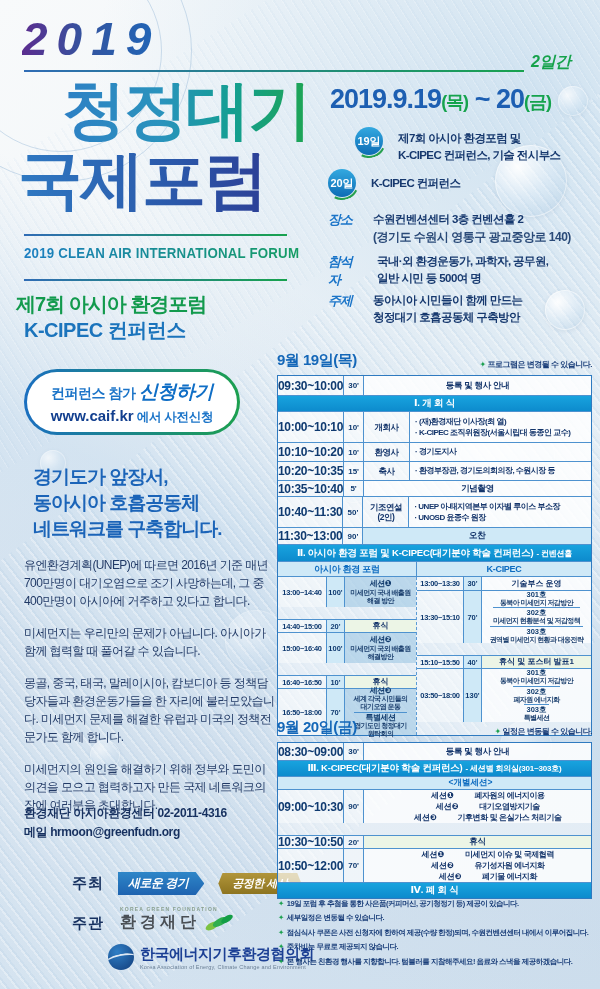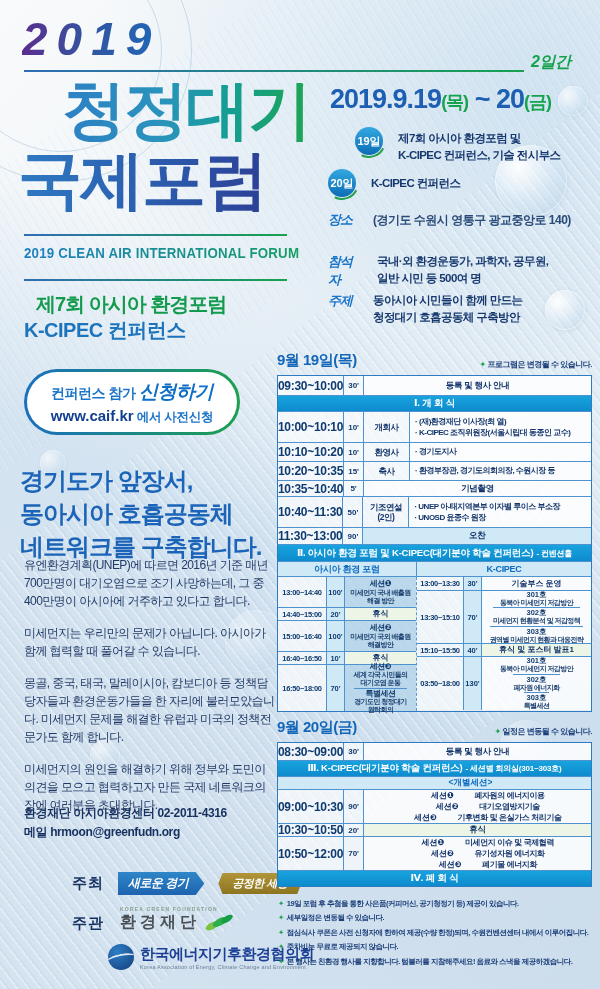--- a/index.html
+++ b/index.html
@@ -30,32 +30,32 @@
   .g-en{background-image:linear-gradient(90deg,#1b7ec2 0%,#149d63 100%);}
 
   .year{left:22px;top:12px;font-size:46px;font-weight:bold;letter-spacing:9px;}
   .rule-top{left:24px;top:70px;width:500px;height:2px;background:linear-gradient(90deg,#2f6cb5,#18a24f);}
   .badge-2days{left:531px;top:52px;font-size:16px;font-weight:bold;font-style:italic;color:#15a24b;letter-spacing:-.5px;}
   .title-main{left:18px;font-size:64px;font-weight:900;letter-spacing:-2px;line-height:1;}
   .t1{top:78px;margin-left:44px;} .t2{top:148px;}
   .rule2{left:24px;top:234px;width:263px;height:2px;background:linear-gradient(90deg,#2f6cb5,#18a24f);}
   .sub-en{left:24px;top:245px;font-size:14px;font-weight:800;letter-spacing:.2px;transform:scaleX(.95);transform-origin:left;white-space:nowrap;}
   .rule3{left:24px;top:279px;width:263px;height:2px;background:linear-gradient(90deg,#2f6cb5,#18a24f);}
-  .sub-ko1{left:36px;top:291px;font-size:20px;font-weight:800;color:#129a4d;letter-spacing:-1px;}
+  .sub-ko1{left:16px;top:291px;font-size:20px;font-weight:800;color:#129a4d;letter-spacing:-1px;}
   .sub-ko2{left:24px;top:317px;font-size:20px;font-weight:800;color:#1b74bc;letter-spacing:-.5px;}
 
   .pill{left:24px;top:369px;width:216px;height:66px;border-radius:36px;padding:3px;
     background:linear-gradient(90deg,#1b6fc0,#1ca04f);box-sizing:border-box;cursor:pointer;}
   .pill-in{width:100%;height:100%;border-radius:33px;background:#fff;display:flex;flex-direction:column;justify-content:center;align-items:center;gap:2px;}
   .pill-l1{font-size:14px;font-weight:bold;color:#1b74c8;letter-spacing:-.5px;}
   .pill-l1 b{font-size:19px;font-weight:900;color:#0f6ec6;font-style:italic;}
   .pill-l2{font-size:12.5px;font-weight:bold;color:#1b74c8;letter-spacing:-.3px;}
   .pill-l2 b{font-size:15px;color:#123f8f;letter-spacing:0;}
 
-  .headline{left:20px;top:464px;font-size:24px;font-weight:800;color:#1b64b8;line-height:1.38;letter-spacing:-1px;}
+  .headline{left:33px;top:464px;font-size:19px;font-weight:800;color:#1b64b8;line-height:1.38;letter-spacing:-1px;}
   .paras{left:24px;top:556px;width:254px;font-size:12px;line-height:1.5;color:#223a66;letter-spacing:-.6px;}
   .paras p{margin:0 0 14px 0;}
   .contact{left:24px;top:804px;}
   .contact-h{font-size:13px;font-weight:900;color:#1b74c8;margin-bottom:6px;letter-spacing:-.5px;}
   .contact-l{font-size:12px;font-weight:bold;color:#16305f;letter-spacing:-.4px;line-height:1.55;}
 
   .org-label{font-size:15px;font-weight:900;color:#16305f;letter-spacing:1px;}
   .host-row{left:72px;top:872px;display:flex;align-items:center;gap:14px;}
   .badge-gg{background:linear-gradient(180deg,#2e86c8,#1e63b0);color:#fff;font-size:12px;font-weight:900;font-style:italic;
     padding:3px 16px 3px 10px;clip-path:polygon(0 0,90% 0,100% 50%,90% 100%,0 100%);letter-spacing:-.5px;}
@@ -100,21 +100,21 @@
   .c.t{flex:0 0 52px;font-size:12px;font-weight:bold;color:#0f3a70;letter-spacing:-.3px;}
   .c.d{flex:0 0 20px;font-size:8px;font-weight:bold;color:#0f3a70;}
   .c.l{flex:0 0 46px;font-size:8.5px;font-weight:bold;color:#14356b;flex-direction:column;line-height:1.2;letter-spacing:-.5px;text-align:center;}
   .c.b{flex:1;background:rgba(255,255,255,.72);}
   .c.sp{flex:1;font-size:8.5px;font-weight:bold;color:#14356b;background:rgba(255,255,255,.72);letter-spacing:-.3px;}
   .items{flex-direction:column;align-items:flex-start;justify-content:center;padding:2px 5px;gap:1px;}
   .items .it{font-size:8px;font-weight:bold;color:#14356b;line-height:1.25;letter-spacing:-.5px;text-align:left;}
   .hdr{background:linear-gradient(180deg,#18a3de,#0d8bcd);color:#fff;font-weight:bold;display:flex;align-items:center;justify-content:center;gap:3px;letter-spacing:-.2px;}
   .hdr .main{font-size:9.5px;}
   .hdr .suffix{font-size:8px;font-weight:600;}
-  .h19{height:19px;} .h16{height:16px;} .h30{height:30px;} .h18{height:18px;} .h15{height:15px;} .h17{height:17px;} .h14{height:14px;} .h13{height:13px;} .h33{height:33px;} .h12{height:12px;}
+  .h19{height:19px;} .h16{height:16px;} .h30{height:30px;} .h18{height:18px;} .h15{height:15px;} .h17{height:17px;} .h14{height:14px;} .h13{height:13px;} .h33{height:33px;} .h12{height:12px;margin-top:12px;}
   .blue-bg{background:#cfe9f7 !important;}
   .green-bg{background:#ecf5e6 !important;}
   .subhead .c{background:#cfe9f7;font-size:9px;font-weight:900;color:#0e6cc0;letter-spacing:-.3px;}
   .subhead .lh{flex:0 0 138px;}
   .subhead .rh{flex:1;}
   .split{display:flex;border-top:1px solid #4e92cf;}
   .half{display:flex;flex-direction:column;}
   .half.lft{flex:0 0 138px;}
   .half.rgt{flex:1;border-left:1px dashed #5b9bd5;}
   .half .r .c.t{flex:0 0 48px;font-size:7.5px;}
@@ -194,20 +194,21 @@
   <div class="abs inforow" style="top:169px;">
     <div class="day-circle">20일</div>
     <div class="txt" style="padding-top:6px;">
         <div>K-CIPEC 컨퍼런스</div>
       </div>
   </div>
 
   <div class="abs dl" style="top:211px;">
     <div class="lab">장소</div>
     <div class="txt">
+        <div>수원컨벤션센터 3층 컨벤션홀 2</div>
         <div class="sub">(경기도 수원시 영통구 광교중앙로 140)</div>
       </div>
   </div>
   <div class="abs dl" style="top:253px;">
     <div class="lab w">참석자</div>
     <div class="txt">
         <div>국내·외 환경운동가, 과학자, 공무원,</div>
         <div>일반 시민 등 500여 명</div>
       </div>
   </div>

